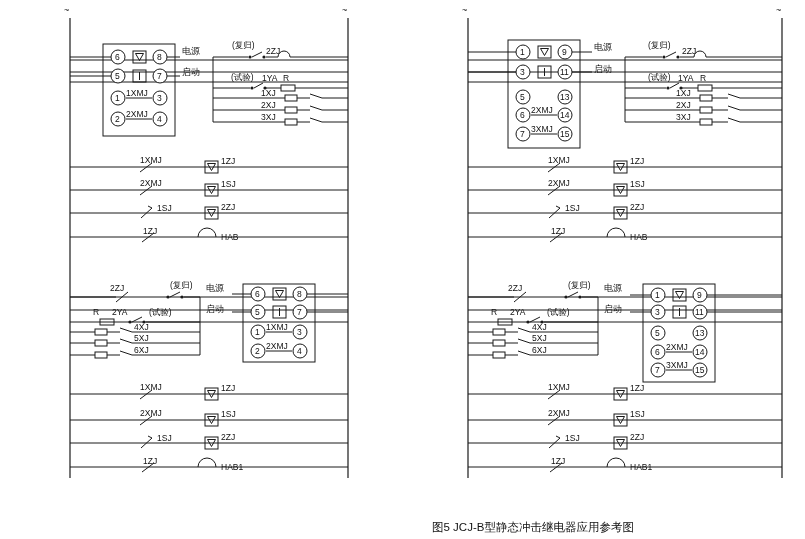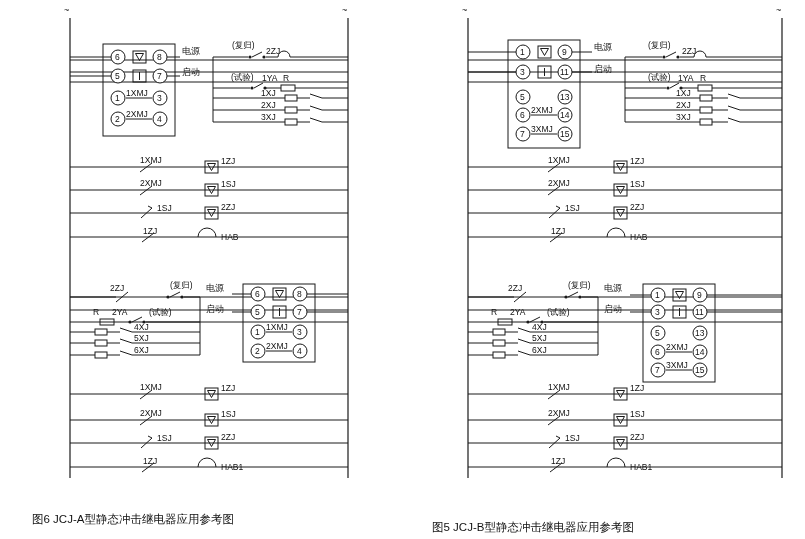--- a/index.html
+++ b/index.html
@@ -475,16 +475,15 @@
     <text class="t" x="630" y="440">2ZJ</text>
 
     <line class="ln" x1="468" y1="467" x2="782" y2="467"></line>
     <text class="t" x="551" y="464">1ZJ</text>
     <line class="ln" x1="550" y1="472" x2="562" y2="463"></line>
     <path class="ln" d="M607,467 a9,9 0 0 1 18,0"></path>
     <text class="t" x="630" y="470">HAB1</text>
   </g>
 </svg>
 
-<div class="cap" style="left:32px;top:512px;">图6 JCJ-A型静态冲击继电器应用参考图</div>
 <div class="cap" style="left:432px;top:512px;margin-top:8px;">图5 JCJ-B型静态冲击继电器应用参考图</div>
 
 </div>
 
 </body></html>

